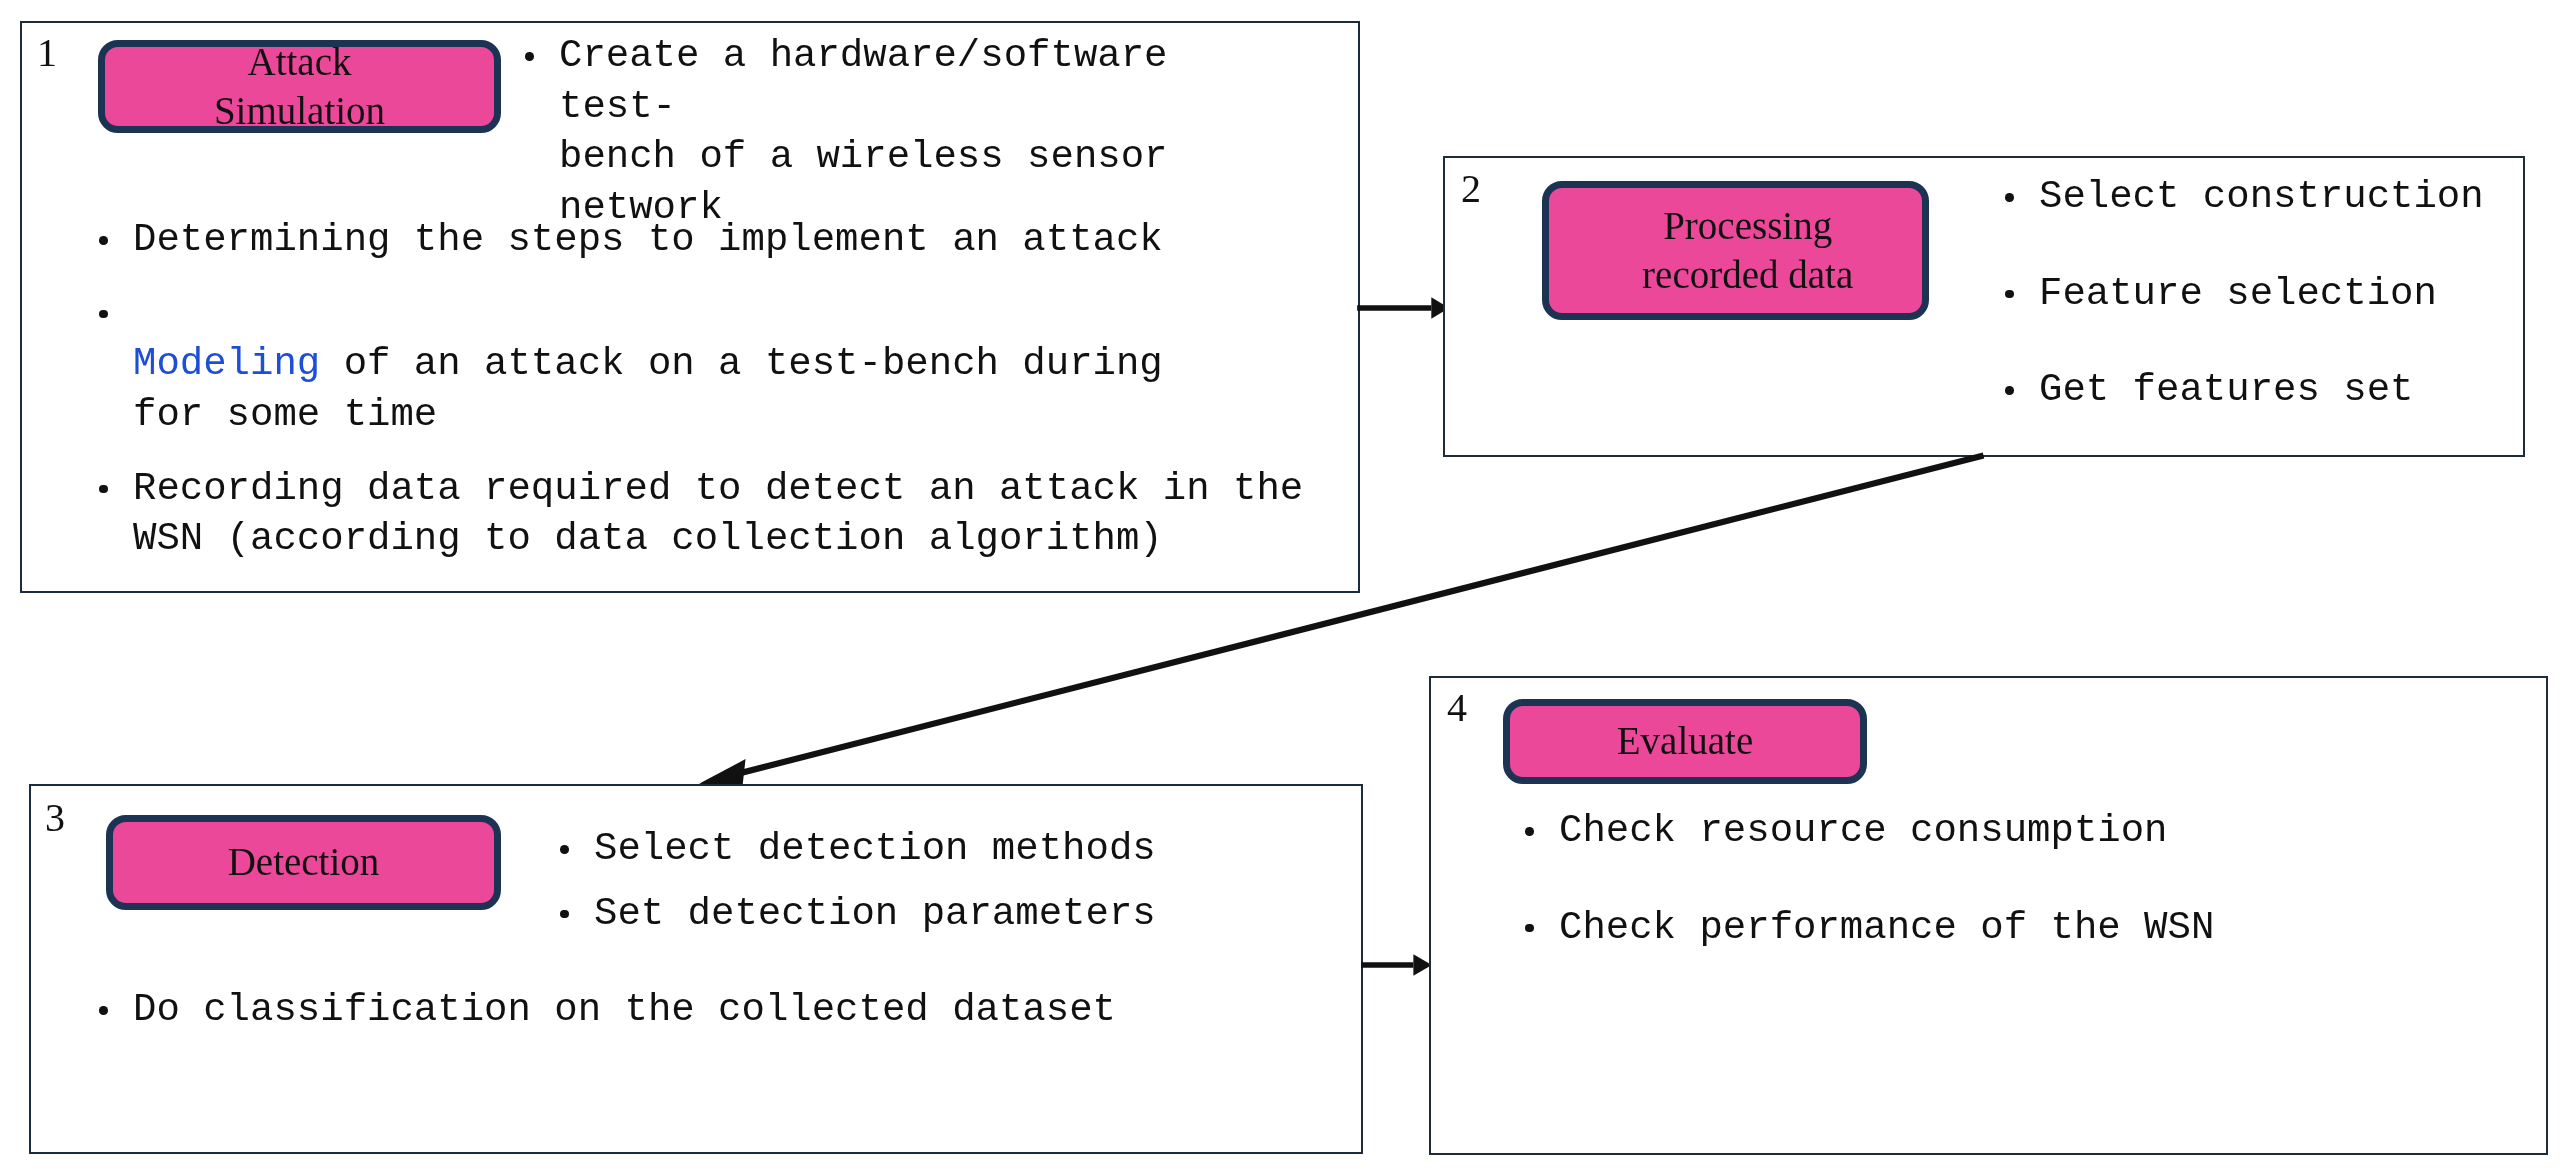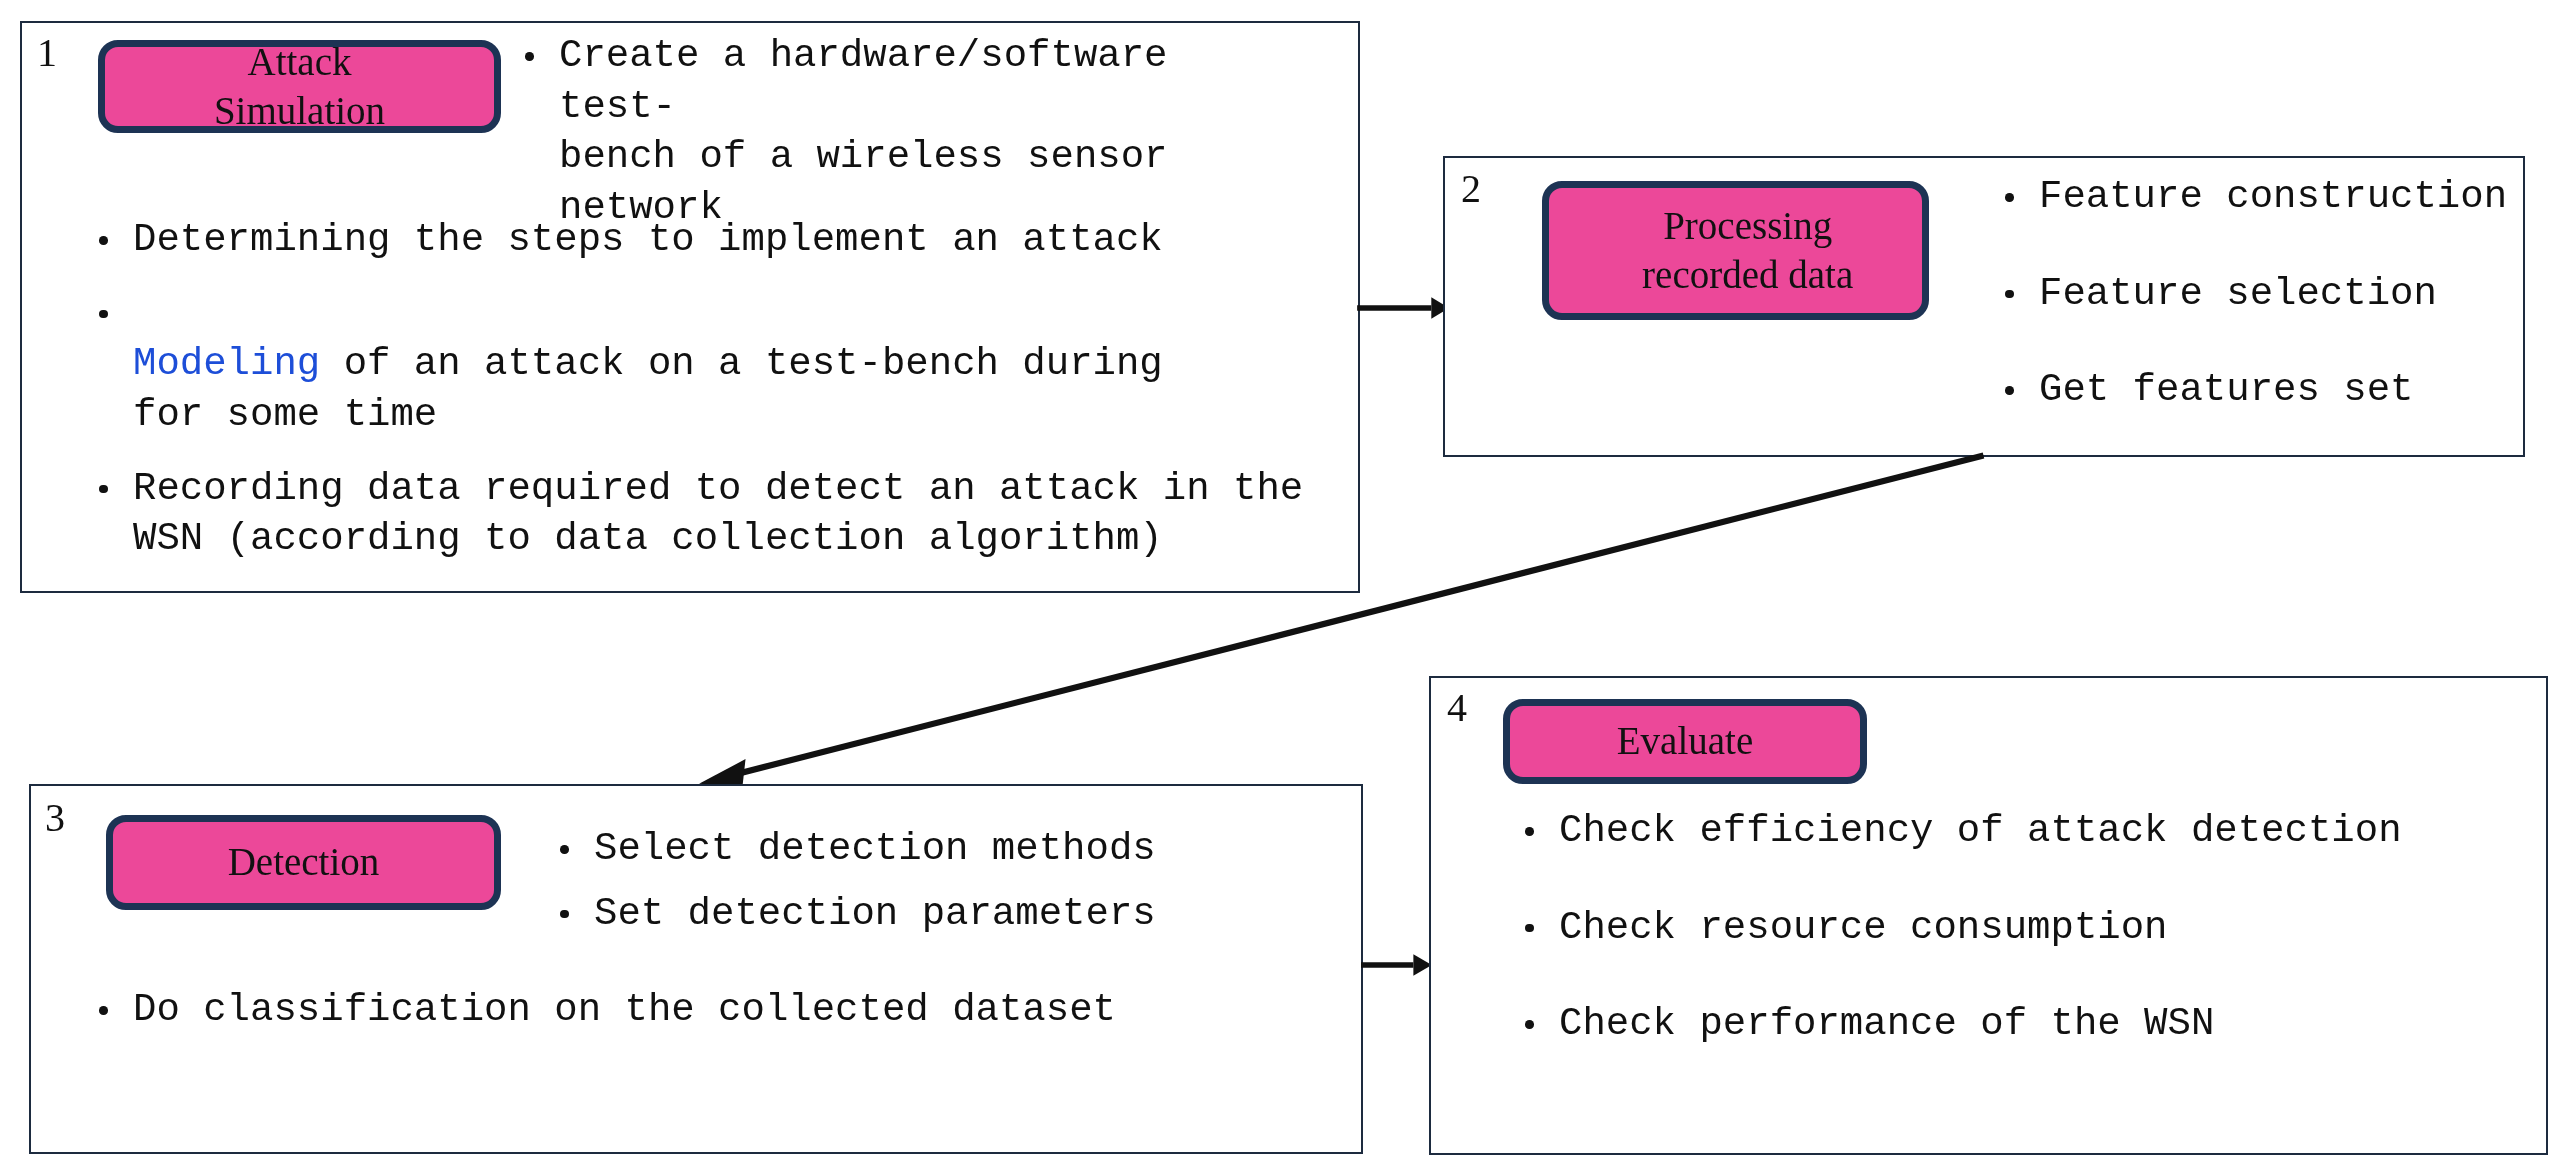--- a/index.html
+++ b/index.html
@@ -125,21 +125,21 @@
   <div class="stage-box" style="left:1443px; top:156px; width:1082px; height:301px;">
   </div>
   <div class="stage-num" style="left:1461px; top:169px;">2</div>
 
   <div class="title-chip" style="left:1542px; top:181px; width:387px; height:139px;padding-left:32px;">
     <span style="white-space:pre-line;">Processing
 recorded data</span>
   </div>
 
   <ul class="bullets loose" style="left:1991px; top:172px; width:527px;">
-    <li>Feature construction</li>
+    <li>Select construction</li>
     <li>Feature selection</li>
     <li>Get features set</li>
   </ul>
 
   <svg class="arrow-svg" style="left:682px; top:449px;" width="1317" height="349" viewBox="0 0 1700 450">
     <line x1="1680" y1="8" x2="52" y2="424" stroke="#111111" stroke-width="8"></line>
     <polygon points="22,432 82,400 78,436" fill="#111111"></polygon>
   </svg>
 
   <div class="stage-box" style="left:29px; top:784px; width:1334px; height:370px;">
@@ -166,19 +166,18 @@
 
   <div class="stage-box" style="left:1429px; top:676px; width:1119px; height:479px;">
   </div>
   <div class="stage-num" style="left:1447px; top:688px;">4</div>
 
   <div class="title-chip" style="left:1503px; top:699px; width:364px; height:85px;">
     <span style="white-space:pre-line;">Evaluate</span>
   </div>
 
   <ul class="bullets loose" style="left:1511px; top:806px; width:1007px;">
-    <li>Check efficiency of attack detection</li>
     <li>Check resource consumption</li>
     <li>Check performance of the WSN</li>
   </ul>
 
 </div>
 
 
 </body></html>

